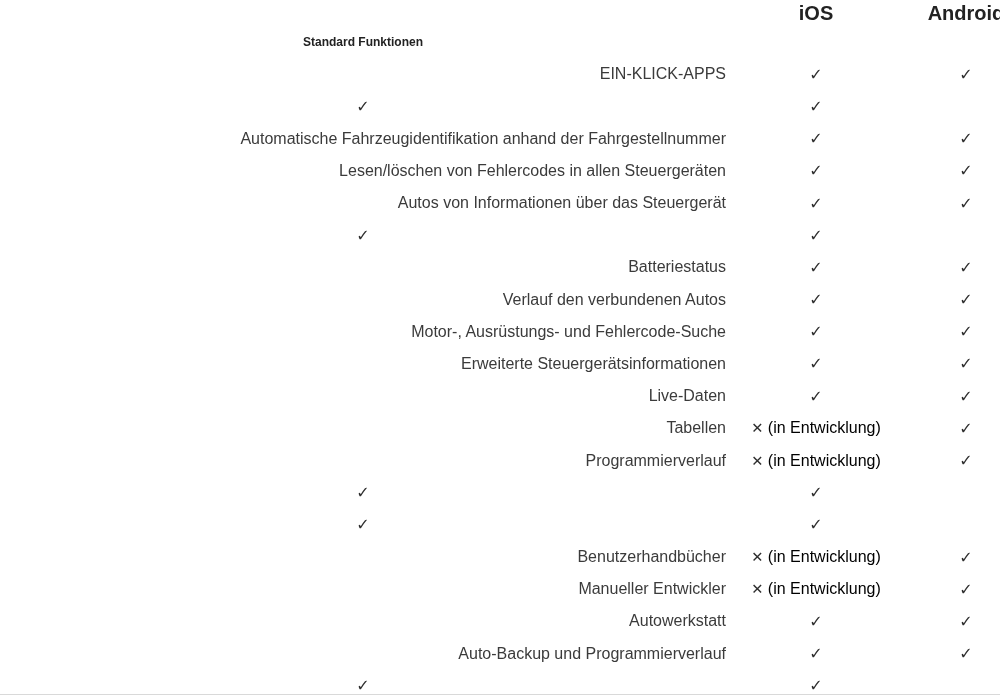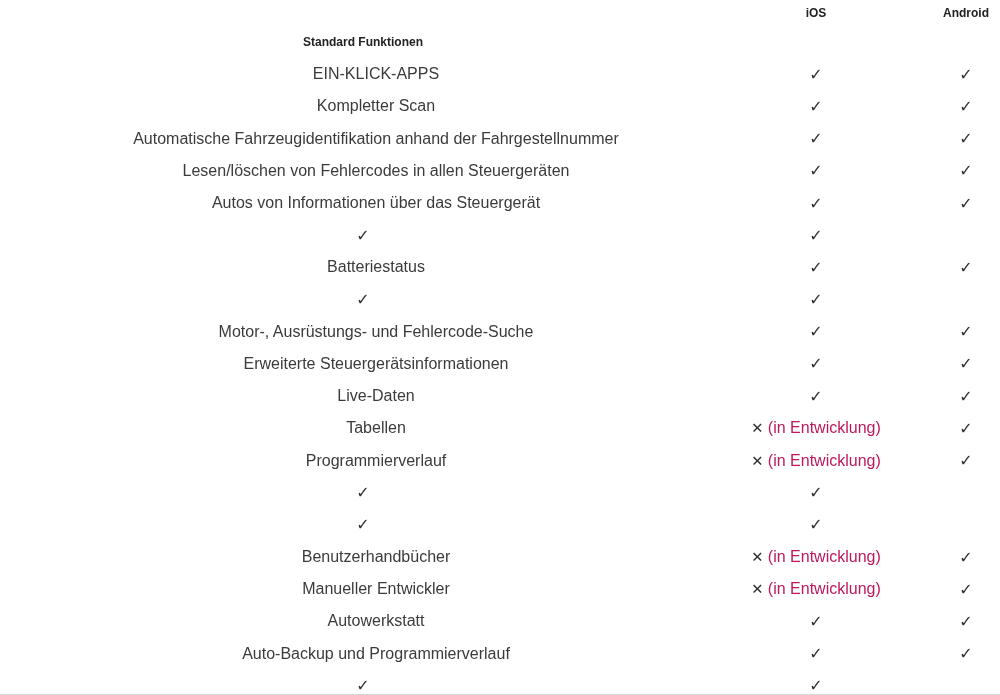--- a/index.html
+++ b/index.html
@@ -16,46 +16,46 @@
     color: #3b3b3b;
     font-size: 16px;
   }
   .row {
     display: grid;
     grid-template-columns: 726px 180px 120px;
     align-items: center;
     height: 32.2px;
   }
   .row.header-row { height: 26px; }
-  .cell-label { padding-left: 26px; text-align: center; }
+  .cell-label { padding-left: 26px; text-align: right; }
   .cell-mark { text-align: center; white-space: nowrap; }
   .col-head {
     text-align: center;
     font-weight: 700;
     color: #222222;
-    font-size: 12px;
+    font-size: 20px;
   }
   .section-title {
     text-align: center;
     font-weight: 700;
     color: #222222;
     font-size: 12px;
   }
   .check {
     font-family: "DejaVu Sans", sans-serif;
     font-size: 16px;
     color: #2e2e2e;
   }
   .cross {
     font-family: "DejaVu Sans", sans-serif;
     font-size: 14.5px;
     font-weight: 700;
     color: #2e2e2e;
   }
-  .dev-note { color: #be185d; }
+  .dev-note { color: #000000; }
   .bottom-divider {
     position: absolute;
     left: 0;
     bottom: 0;
     width: 100%;
     height: 1px;
     background: #d9d9d9;
   }
 </style>
 </head>
@@ -72,21 +72,20 @@
     <div class="cell-mark"></div>
     <div class="cell-mark"></div>
   </div>
   <div id="rows-container">
       <div class="row">
         <div class="cell-label">EIN-KLICK-APPS</div>
         <div class="cell-mark"><span class="check">✓</span></div>
         <div class="cell-mark"><span class="check">✓</span></div>
       </div>
       <div class="row">
-        <div class="cell-label">Kompletter Scan</div>
         <div class="cell-mark"><span class="check">✓</span></div>
         <div class="cell-mark"><span class="check">✓</span></div>
       </div>
       <div class="row">
         <div class="cell-label">Automatische Fahrzeugidentifikation anhand der Fahrgestellnummer</div>
         <div class="cell-mark"><span class="check">✓</span></div>
         <div class="cell-mark"><span class="check">✓</span></div>
       </div>
       <div class="row">
         <div class="cell-label">Lesen/löschen von Fehlercodes in allen Steuergeräten</div>
@@ -101,20 +100,21 @@
       <div class="row">
         <div class="cell-mark"><span class="check">✓</span></div>
         <div class="cell-mark"><span class="check">✓</span></div>
       </div>
       <div class="row">
         <div class="cell-label">Batteriestatus</div>
         <div class="cell-mark"><span class="check">✓</span></div>
         <div class="cell-mark"><span class="check">✓</span></div>
       </div>
       <div class="row">
+        <div class="cell-label">Verlauf den verbundenen Autos</div>
         <div class="cell-mark"><span class="check">✓</span></div>
         <div class="cell-mark"><span class="check">✓</span></div>
       </div>
       <div class="row">
         <div class="cell-label">Motor-, Ausrüstungs- und Fehlercode-Suche</div>
         <div class="cell-mark"><span class="check">✓</span></div>
         <div class="cell-mark"><span class="check">✓</span></div>
       </div>
       <div class="row">
         <div class="cell-label">Erweiterte Steuergerätsinformationen</div>

